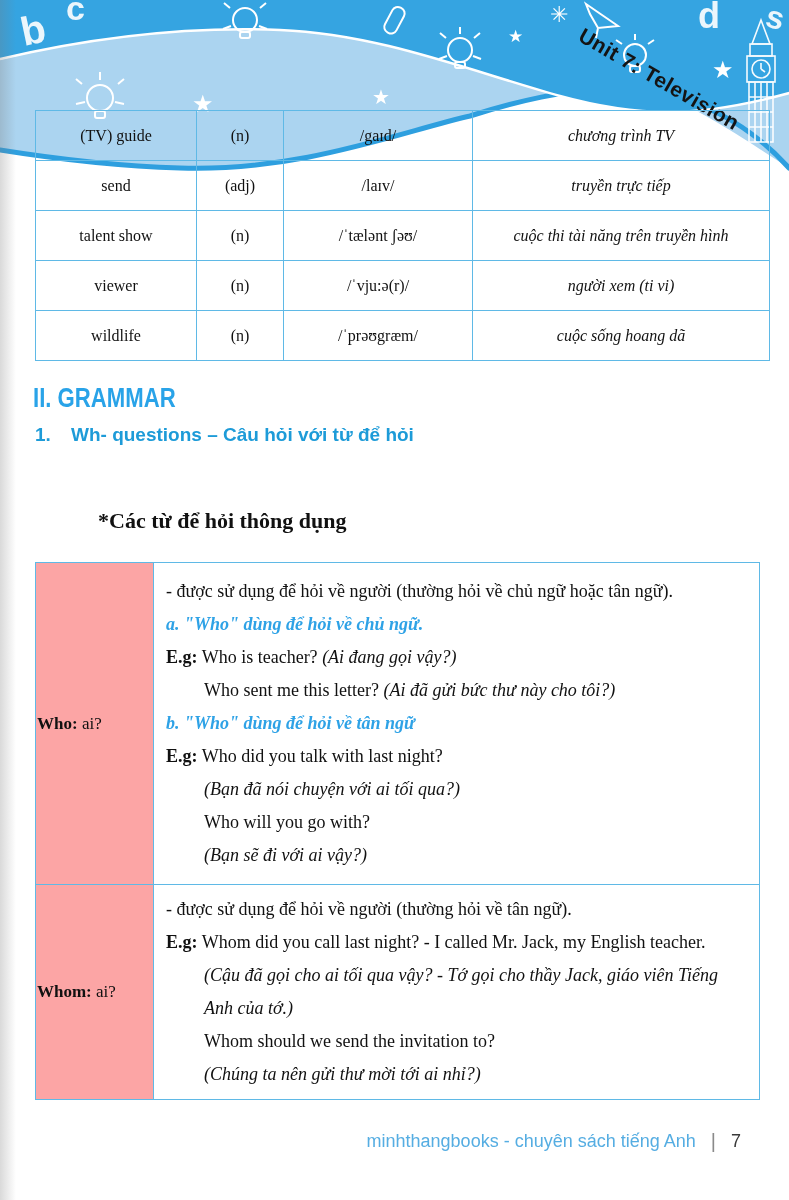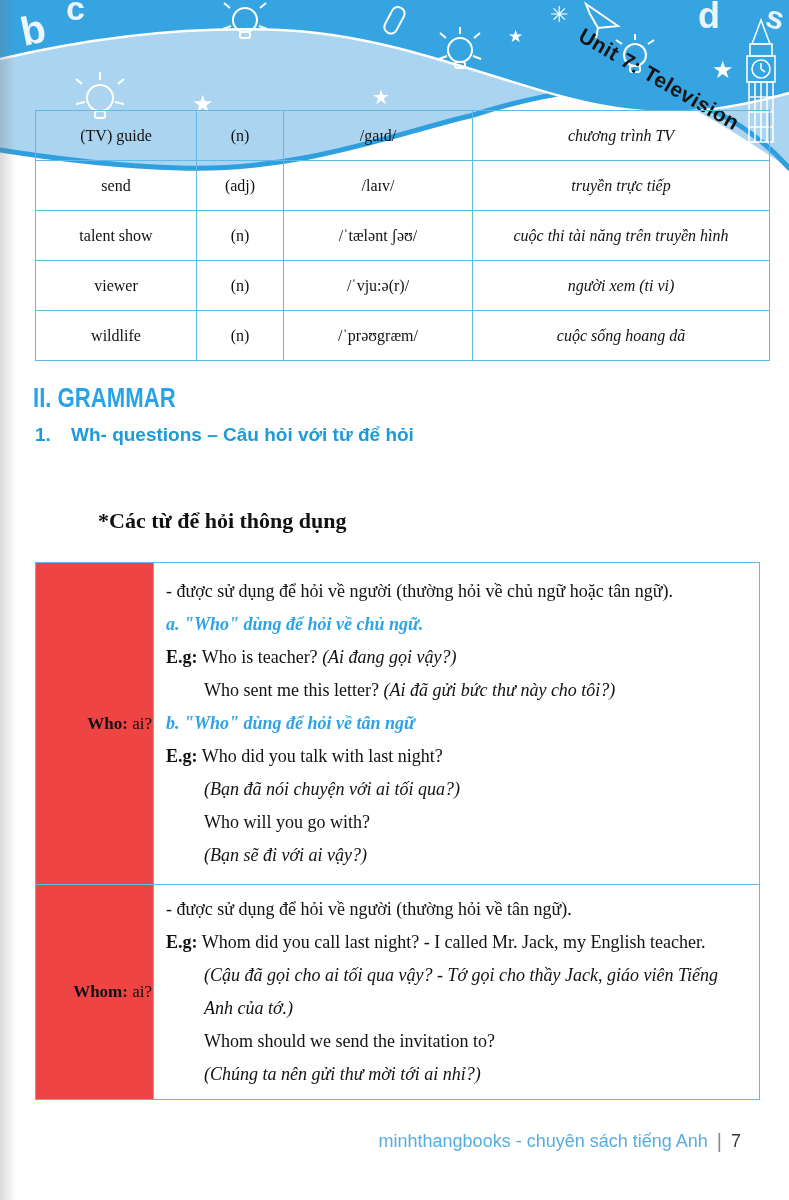--- a/index.html
+++ b/index.html
@@ -27,36 +27,36 @@
   .sub{position:absolute;left:35px;top:424px;font-family:"Liberation Sans",sans-serif;
        font-weight:bold;font-size:19px;color:#1d9bd8;display:flex;}
   .sub .num{width:36px;}
   .intro{position:absolute;left:35px;top:455px;width:706px;font-size:17.5px;line-height:31px;
          text-indent:24px;white-space:pre-wrap;}
   .label-line{position:absolute;left:57px;top:508px;font-weight:bold;font-size:22px;margin-left:41px;}
 
   
   table.wh{position:absolute;left:35px;top:562px;width:725px;border-collapse:collapse;table-layout:fixed;}
   table.wh td{border:1.6px solid #5fb9e6;vertical-align:middle;}
-  td.wh-label{width:115px;background:#ef4444;text-align:right;font-size:17px;}
+  td.wh-label{width:115px;background:#fca5a5;text-align:left;font-size:17px;}
   td.wh-label .lb{font-weight:bold;}
   td.wh-content{padding:8px 12px 8px 12px;vertical-align:top;}
   .row-who td.wh-content{height:305px;}
   .row-whom td.wh-content{height:190px;}
   .line{font-size:18px;line-height:33px;white-space:pre-wrap;}
   .ind1{padding-left:38px;}
   .sb{font-weight:bold;}
   .si{font-style:italic;}
   .sc{color:#3aa6e6;}
   .sb.si.sc{color:#2ea2e6;}
 
   
   .footer{position:absolute;left:0;top:1130px;width:741px;text-align:right;
           font-family:"Liberation Sans",sans-serif;font-size:18px;
-          display:flex;justify-content:flex-end;align-items:center;gap:9px;}
+          display:flex;justify-content:flex-end;align-items:center;gap:15px;}
   .brand{color:#55ade2;}
   .sep{color:#8a8a8a;font-weight:300;font-size:20px;}
   .pageno{color:#3a3a3a;font-size:18px;}
 </style>
 </head>
 <body>
 
 <div class="page">
 
   <svg class="banner" width="789" height="250" viewBox="0 0 789 250">

